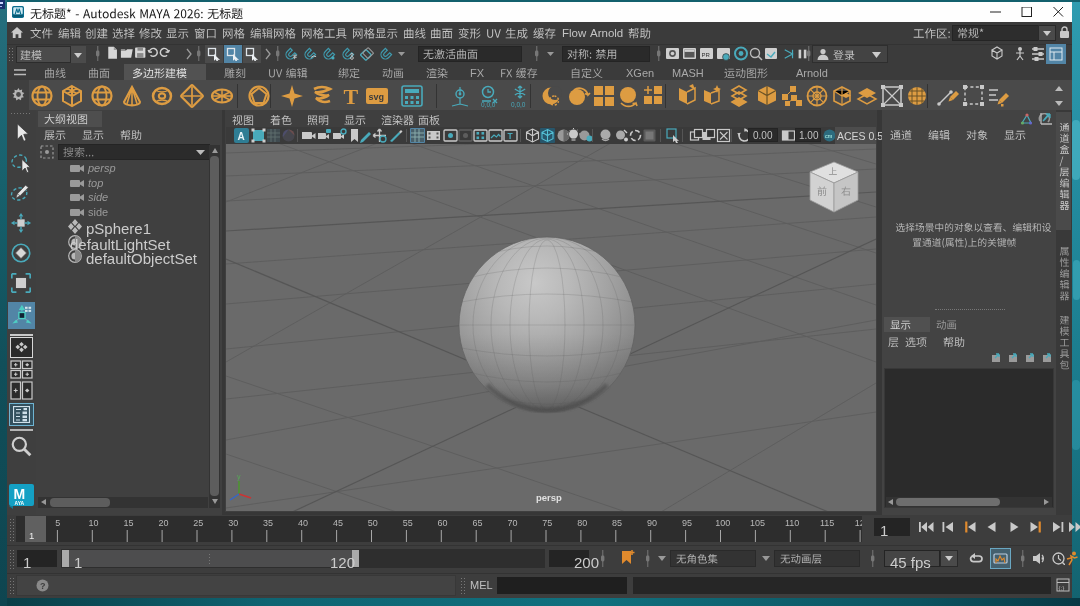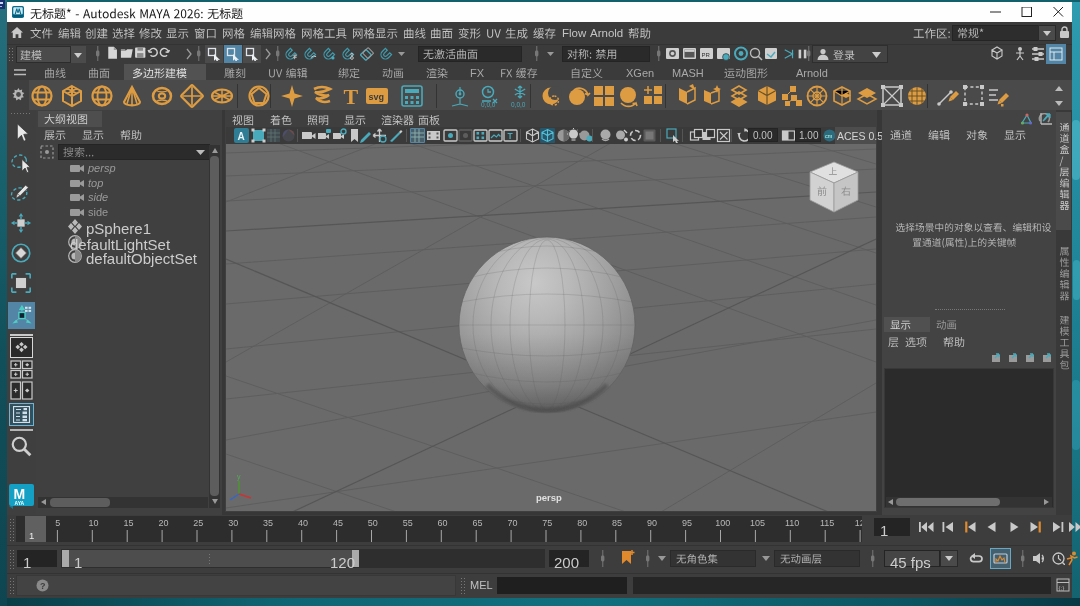--- a/index.html
+++ b/index.html
@@ -1374,21 +1374,21 @@
     <div class="fld" style="left:17px;top:550px;width:40px;height:17px;background:#242424"></div>
     <div class="txt" style="left:23px;top:555px;color:#ccc">1</div>
     <div class="abs" style="left:61px;top:549px;width:484px;height:19px;background:#2e2e2e"></div>
     <div class="abs" style="left:62px;top:550px;width:297px;height:17px;background:#4d4d4e"></div>
     <div class="abs" style="left:62px;top:550px;width:7px;height:17px;background:#aaa"></div>
     <div class="abs" style="left:352px;top:550px;width:7px;height:17px;background:#aaa"></div>
     <div class="txt" style="left:74px;top:555px;color:#ccc">1</div>
     <div class="txt" style="left:330px;top:555px;color:#ccc">120</div>
     <div class="grip" style="left:208px;top:553px;height:11px;width:4px"></div>
     <div class="fld" style="left:549px;top:550px;width:40px;height:17px;background:#242424"></div>
-    <div class="txt" style="left:554px;top:555px;color:#ccc">200</div>
+    <div class="txt" style="left:574px;top:555px;color:#ccc">200</div>
     <svg class="abs" style="left:600px;top:550px" width="5" height="17" viewBox="0 0 5 17">
       <rect x="2" y="0" width="1.4" height="17" fill="#666"></rect>
       <rect x="1" y="5.5" width="3.4" height="6" rx="1.4" fill="#777"></rect>
     </svg>
     <svg class="abs" style="left:620px;top:549px" width="16" height="18" viewBox="0 0 16 18">
 <path d="M2 2 h9 v13 l-4.5-4 L2 15z" fill="#e08a2d"></path>
       <path d="M12 1 v5 M9.5 3.5 h5" stroke="#e08a2d" stroke-width="1.5"></path>
     </svg>
     <svg class="abs" style="left:645px;top:550px" width="5" height="17" viewBox="0 0 5 17">
       <rect x="2" y="0" width="1.4" height="17" fill="#666"></rect>

